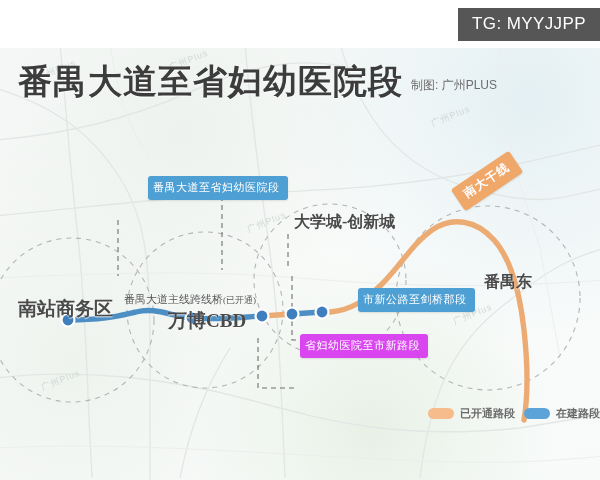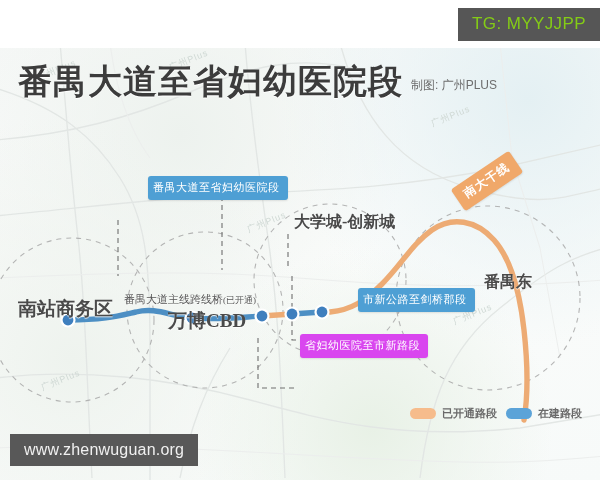--- a/index.html
+++ b/index.html
@@ -12,21 +12,21 @@
   #mapbg{position:absolute;left:0;top:48px;width:600px;height:432px;overflow:hidden;
          background:
            radial-gradient(circle at 88% 12%, #e4f0f3 0%, rgba(228,240,243,0) 38%),
            radial-gradient(circle at 62% 88%, #e8f1e6 0%, rgba(232,241,230,0) 34%),
            radial-gradient(circle at 12% 72%, #eef3ee 0%, rgba(238,243,238,0) 40%),
            radial-gradient(circle at 30% 20%, #edf2ee 0%, rgba(237,242,238,0) 42%),
            linear-gradient(160deg,#f6f8f7 0%, #fbfcfb 45%, #f7faf9 100%);}
   #mapsvg{position:absolute;left:0;top:0;}
 
   
-  #tg-badge{position:absolute;right:0;top:8px;background:#565656;color:#84cc16;
+  #tg-badge{position:absolute;right:0;top:8px;background:#565656;color:#ffffff;
             font-size:17px;letter-spacing:.4px;padding:6px 14px 7px 14px;
             font-family:"Liberation Sans",sans-serif;}
   #watermark-footer{position:absolute;left:10px;bottom:14px;background:#585858;color:#f0f0f0;
             font-size:16px;padding:7px 14px;letter-spacing:.2px;}
 
   #title-wrap{position:absolute;left:18px;top:64px;display:flex;align-items:flex-end;gap:8px;}
   #main-title{font-size:34px;font-weight:bold;color:#3c3c3c;letter-spacing:1px;
               line-height:1;font-family:"DejaVu Sans",sans-serif;
               text-shadow:0 1px 0 rgba(255,255,255,.9);}
   #credit{font-size:12px;color:#6d6d6d;padding-bottom:4px;white-space:nowrap;}
@@ -48,21 +48,21 @@
          font-family:Liberation Serif, serif;text-shadow:0 1px 1px rgba(255,255,255,.9);}
   .small-note .paren{font-size:9px;}
 
   
   #route-tag{position:absolute;left:452px;top:168px;background:#f0a86a;color:#fff;
              font-size:12px;font-weight:bold;padding:4px 9px 5px 9px;border-radius:3px;
              transform:rotate(-34deg);white-space:nowrap;letter-spacing:1px;
              font-family:"DejaVu Sans",sans-serif;box-shadow:0 1px 2px rgba(0,0,0,.10);}
 
   
-  #legend{position:absolute;left:410px;top:406px;display:flex;align-items:center;gap:9px;}
+  #legend{position:absolute;left:428px;top:406px;display:flex;align-items:center;gap:9px;}
   .lg-item{display:flex;align-items:center;gap:6px;}
   .lg-sw{width:26px;height:11px;border-radius:6px;display:inline-block;}
   .lg-sw.orange{background:#f6bc8c;}
   .lg-sw.blue{background:#5ba3d8;}
   .lg-tx{font-size:11px;color:#6a6a6a;font-weight:bold;font-family:"DejaVu Sans",sans-serif;}
 
   .wm{position:absolute;font-size:9px;color:#cfd8d4;letter-spacing:1px;
       transform:rotate(-22deg);font-family:"Liberation Sans",sans-serif;}
 </style>
 </head>
@@ -170,15 +170,14 @@
     <div class="lg-item">
       <span class="lg-sw orange"></span>
       <span class="lg-tx">已开通路段</span>
     </div>
     <div class="lg-item">
       <span class="lg-sw blue"></span>
       <span class="lg-tx">在建路段</span>
     </div>
   </div>
 
-  <div id="watermark-footer">www.zhenwuguan.org</div>
 
 </div>
 
 </body></html>

